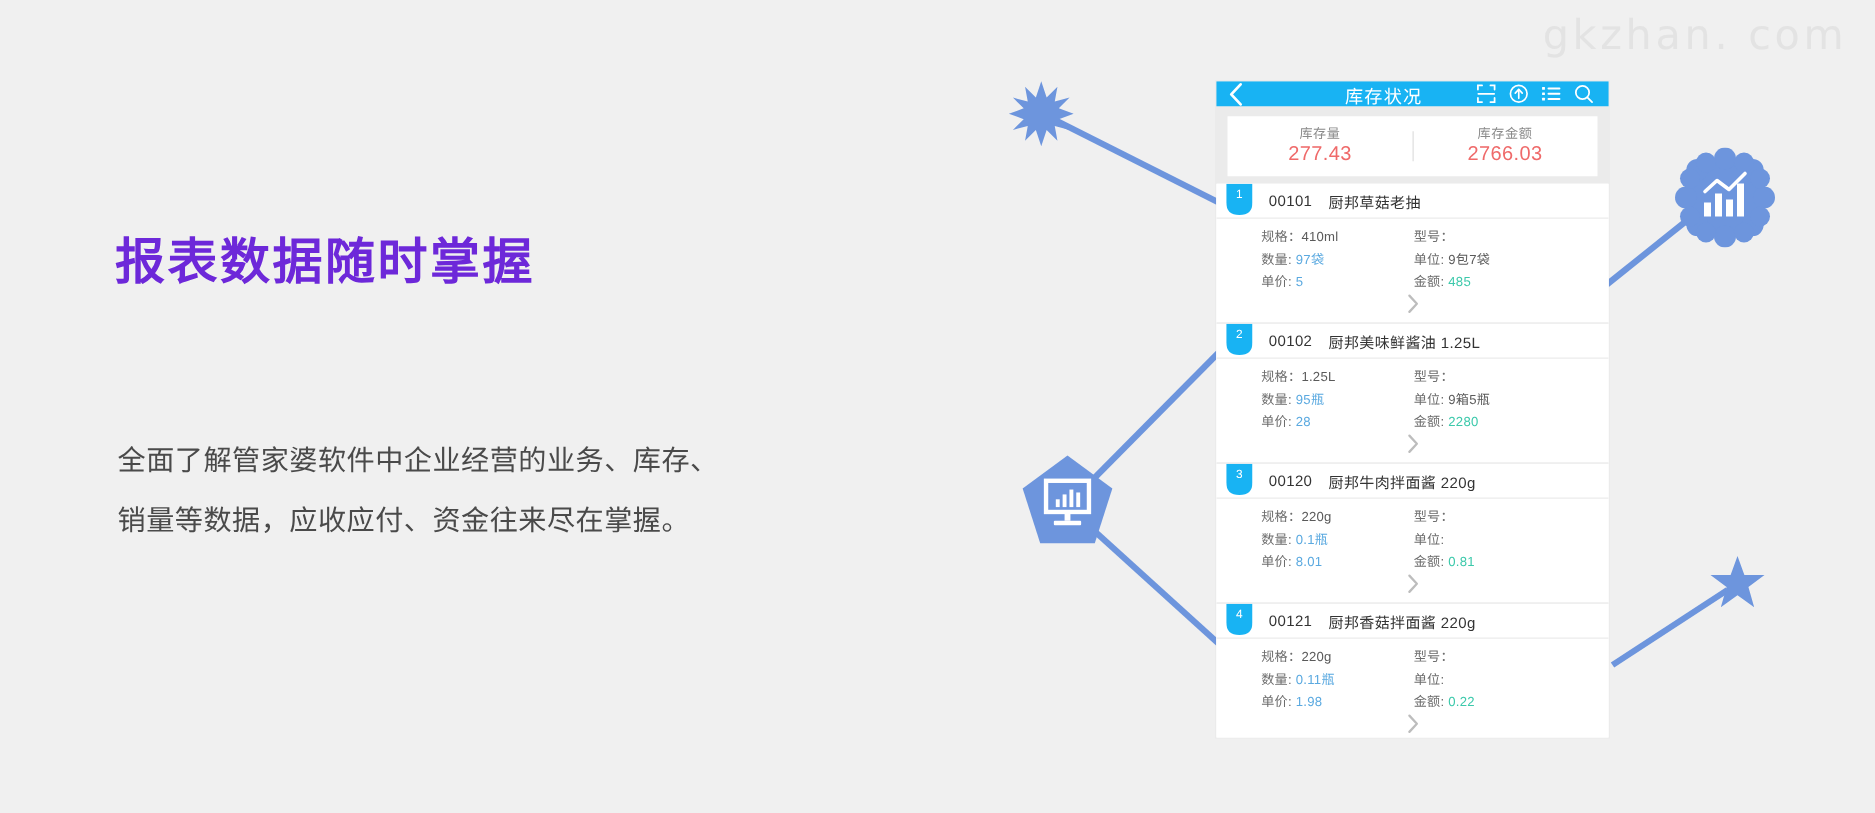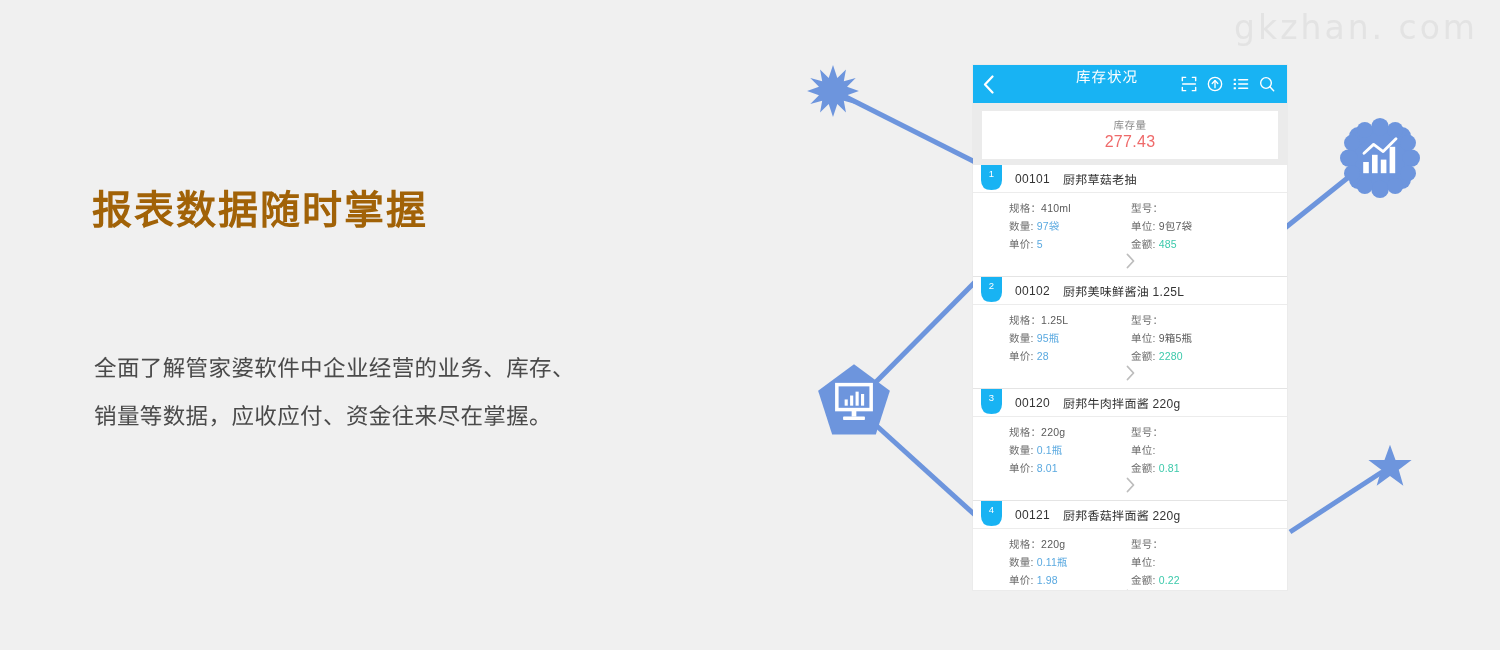--- a/index.html
+++ b/index.html
@@ -38,21 +38,21 @@
   
   .copy {
     position: absolute;
     left: 92px;
     top: 186px;
     width: 540px;
   }
   .headline {
     font-size: 40px;
     font-weight: bold;
-    color: #a16207;
+    color: #6d28d9;
     letter-spacing: 2px;
     line-height: 1.2;
     margin: 0;
     white-space: nowrap;
   }
   .body-copy {
     margin: 0;
     position: absolute;
     top: 159px;
     left: 2px;
@@ -82,23 +82,24 @@
     position: absolute;
     left: 973px;
     top: 65px;
     width: 314px;
     height: 525px;
     background: #ebebeb;
     box-shadow: 0 0 0 1px rgba(0,0,0,0.02);
     overflow: hidden;
   }
   .topbar {
-    height: 38px;
+    height: 20px;
     background: #18b3f3;
     display: flex;
+    align-items: center;
     padding: 0 10px;
     box-sizing: border-box;
     gap: 29px;
   }
   .back-chevron {
     width: 22px;
     display: flex;
     align-items: center;
     justify-content: flex-start;
     flex: 0 0 auto;
@@ -368,20 +369,24 @@
         </span>
       </div>
     </div>
 
     <div class="summary-wrap">
       <div class="summary">
         <div class="summary-cell">
           <span class="summary-label">库存量</span>
           <span class="summary-value">277.43</span>
         </div>
+        <div class="summary-cell">
+          <span class="summary-label">库存金额</span>
+          <span class="summary-value">2766.03</span>
+        </div>
       </div>
     </div>
 
     <div class="list">
 
       <div class="item">
         <div class="item-head">
           <span class="badge">
             <svg class="shield" viewBox="0 0 21 25">
               <path d="M0 0 H21 V15 Q21 25 10.5 25 Q0 25 0 15 Z" fill="#18b3f3"></path>

